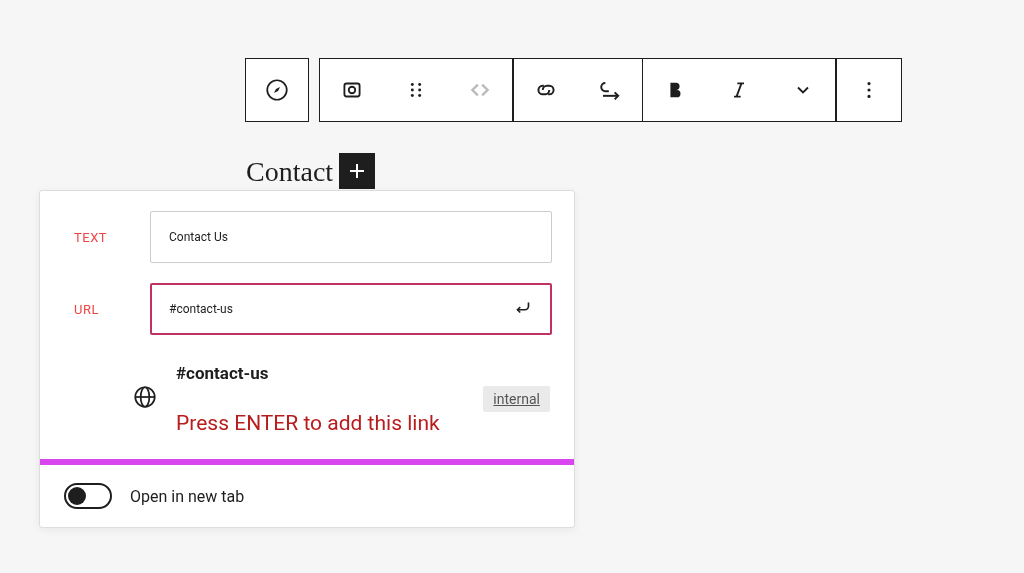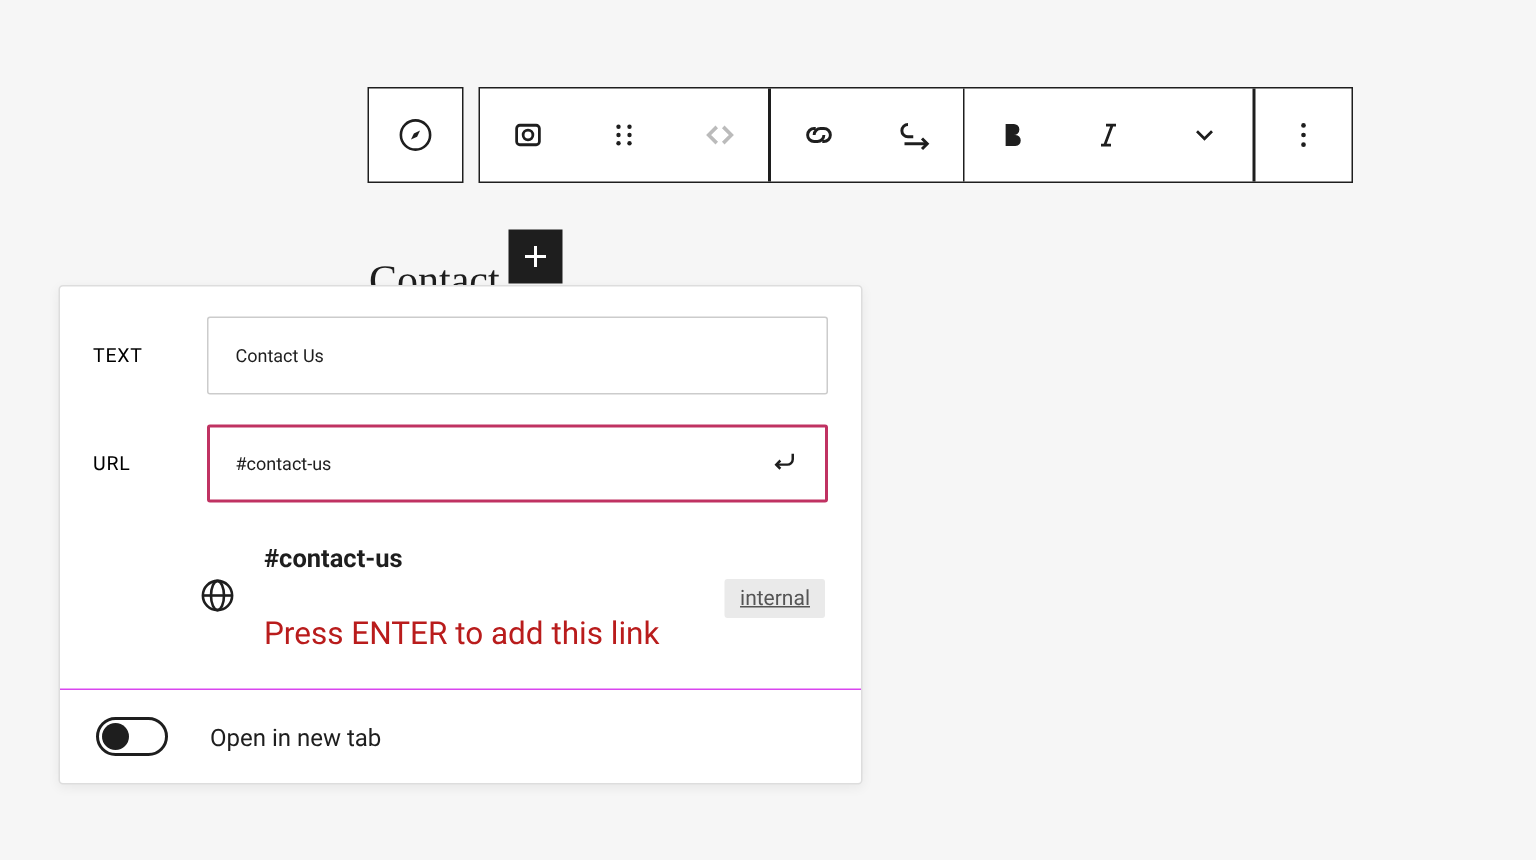--- a/index.html
+++ b/index.html
@@ -39,21 +39,21 @@
       justify-content: center;
       cursor: pointer;
     }
     .tb-divider {
       width: 1.5px;
       height: 62px;
       background: #1e1e1e;
     }
     .content-text {
       position: absolute;
-      top: 172px;
+      top: 156px;
       left: 246px;
       font-family: Georgia, 'Times New Roman', serif;
       font-size: 28px;
       color: #1e1e1e;
     }
     .add-btn {
       position: absolute;
       top: 153px;
       left: 339px;
       width: 36px;
@@ -76,22 +76,23 @@
     }
     .panel-row {
       display: flex;
       align-items: center;
       padding: 20px 22px 0 22px;
     }
     .panel-label {
       width: 76px;
       font-size: 13px;
       letter-spacing: 0.5px;
-      color: #000000;
+      color: #ef4444;
       text-transform: uppercase;
+      margin-left: 12px;
     }
     .panel-input-wrap {
       flex: 1;
       position: relative;
     }
     .panel-input {
       width: 100%;
       height: 52px;
       border: 1px solid #ccc;
       border-radius: 2px;
@@ -136,25 +137,25 @@
     }
     .sugg-badge {
       background: #eaeaea;
       padding: 5px 10px;
       font-size: 14px;
       color: #555;
       border-radius: 2px;
       text-decoration: underline;
     }
     .panel-footer {
-      border-top: 1px solid #d946ef;
+      border-top: 6px solid #d946ef;
       display: flex;
       align-items: center;
       padding: 18px 24px;
-      gap: 28px;
+      gap: 18px;
     }
     .toggle {
       width: 48px;
       height: 26px;
       border: 2px solid #1e1e1e;
       border-radius: 14px;
       position: relative;
       cursor: pointer;
       background: #fff;
     }

